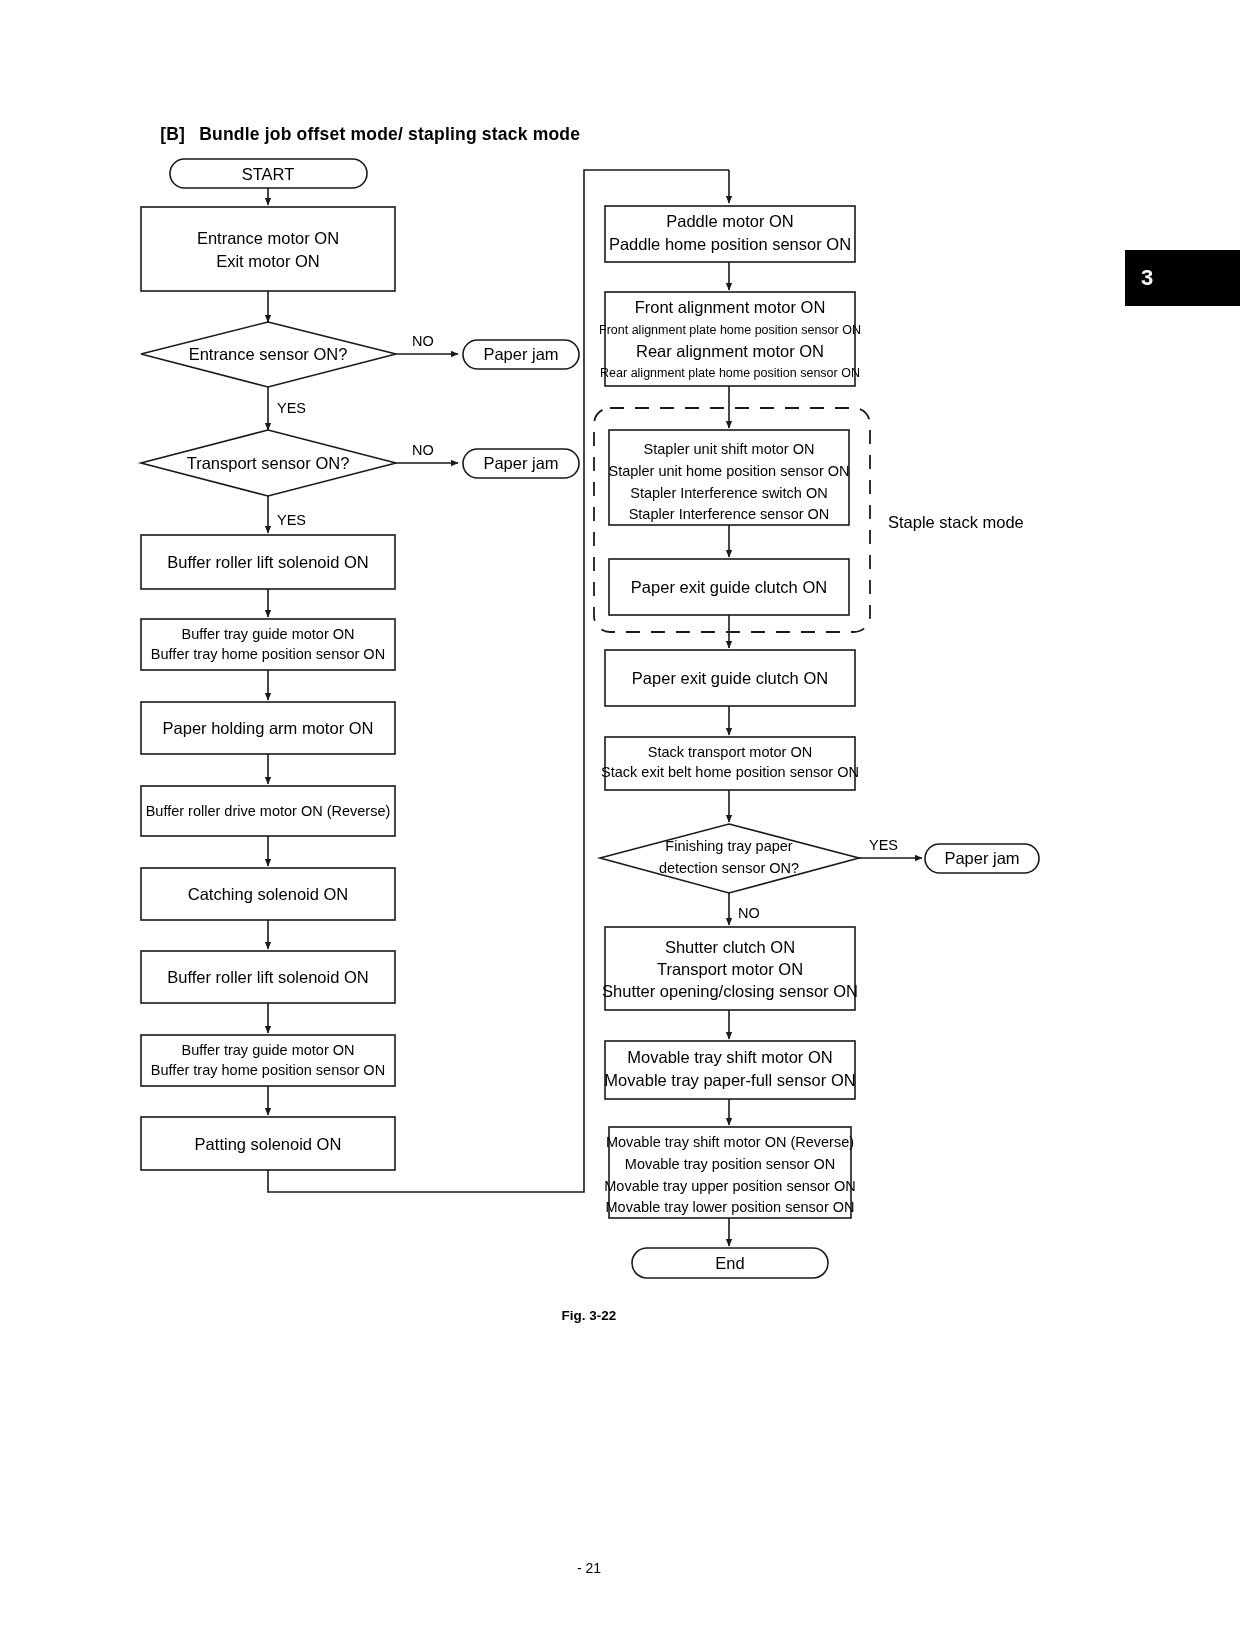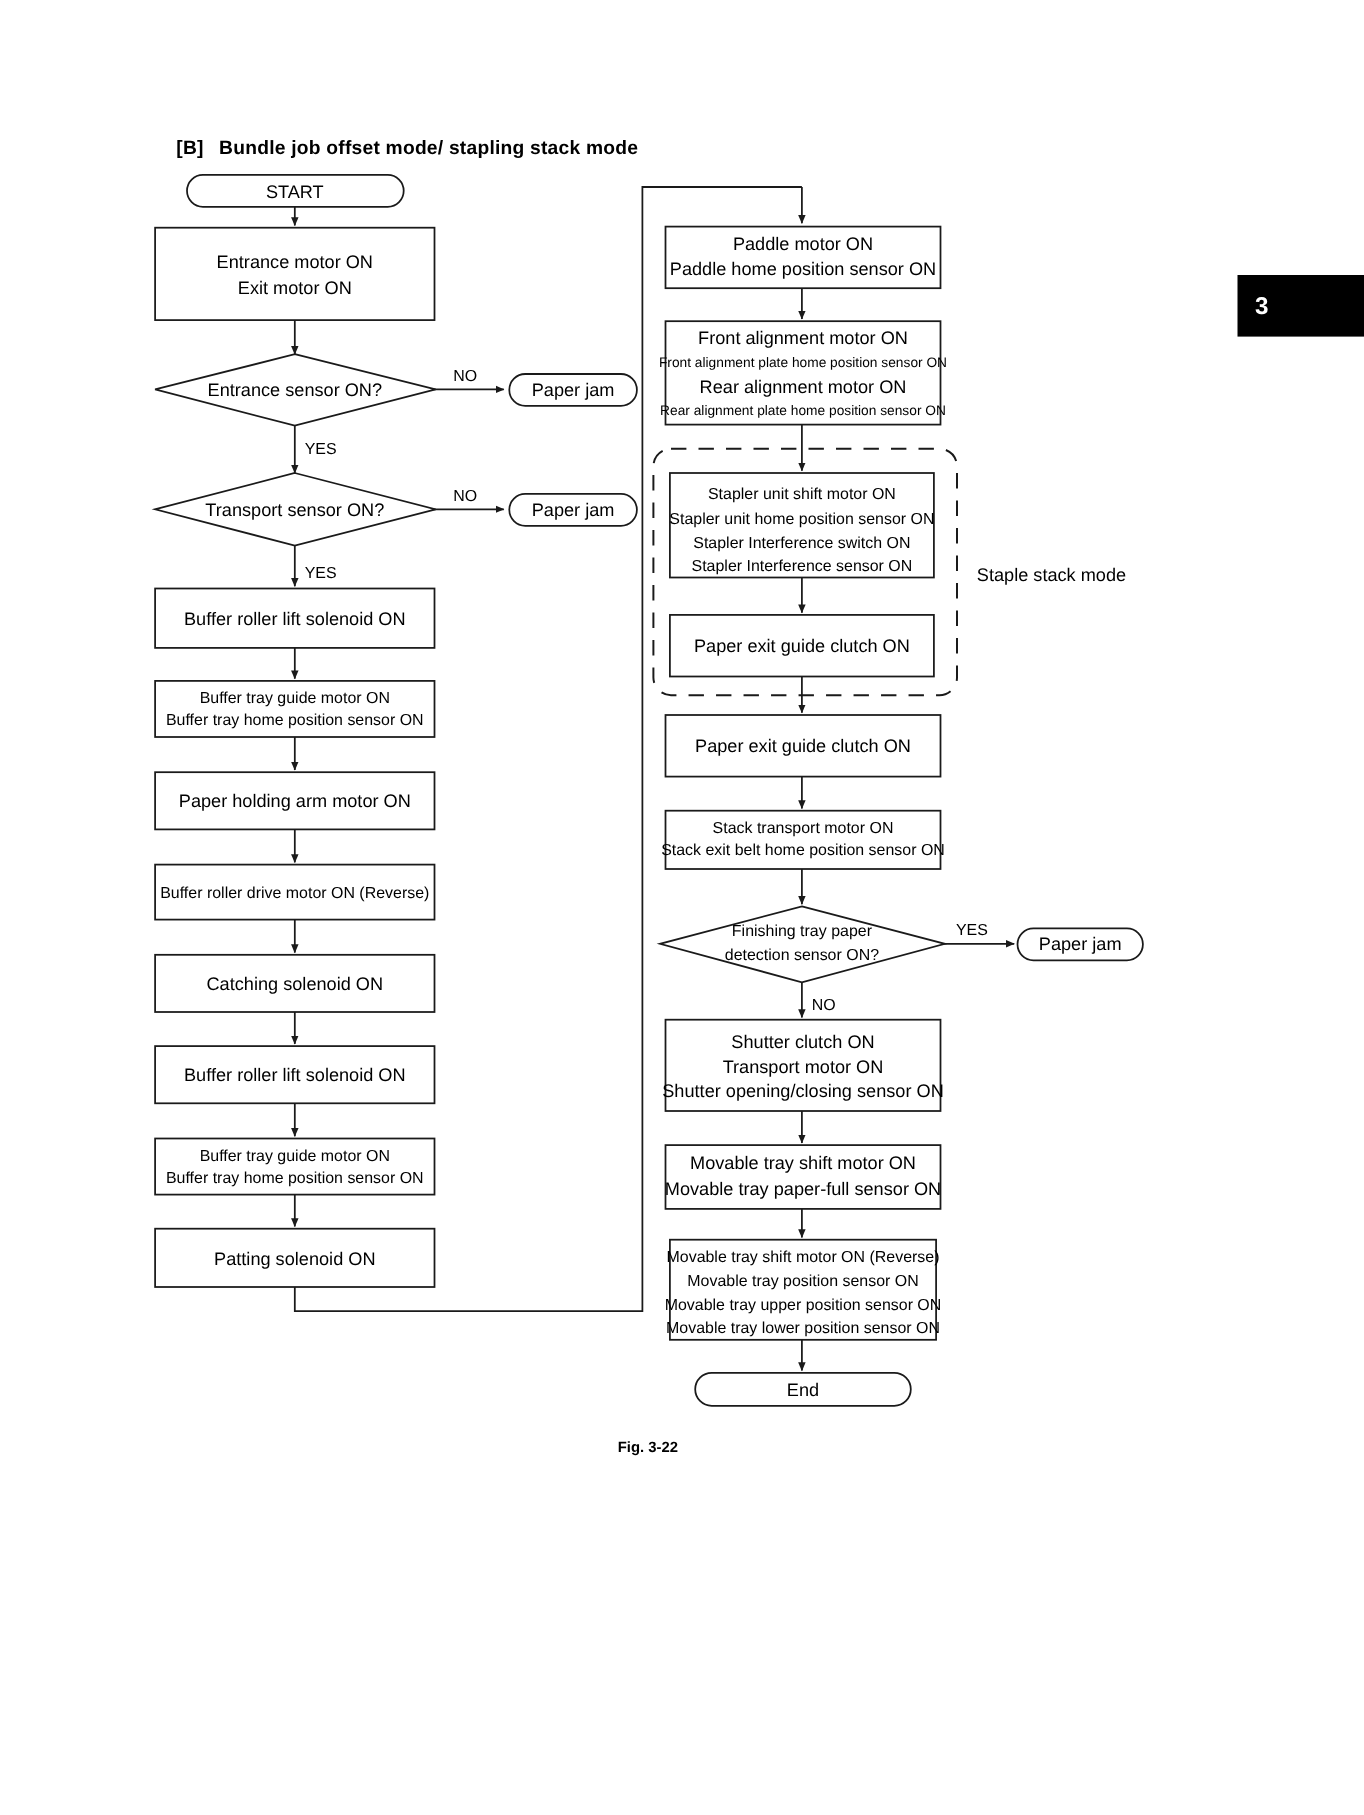--- a/index.html
+++ b/index.html
@@ -309,14 +309,15 @@
       <text class="t-md" x="730" y="1212" text-anchor="middle">Movable tray lower position sensor ON</text>
     </g>
 
     <g>
       <rect class="term-shape" x="632" y="1248" width="196" height="30" rx="15" ry="15"></rect>
       <text class="t-lg" x="730" y="1269" text-anchor="middle">End</text>
     </g>
   </svg>
 
   <div class="fig-caption">Fig. 3-22</div>
+  <div class="page-number">- 21</div>
 
 </div>
 
 </body></html>

